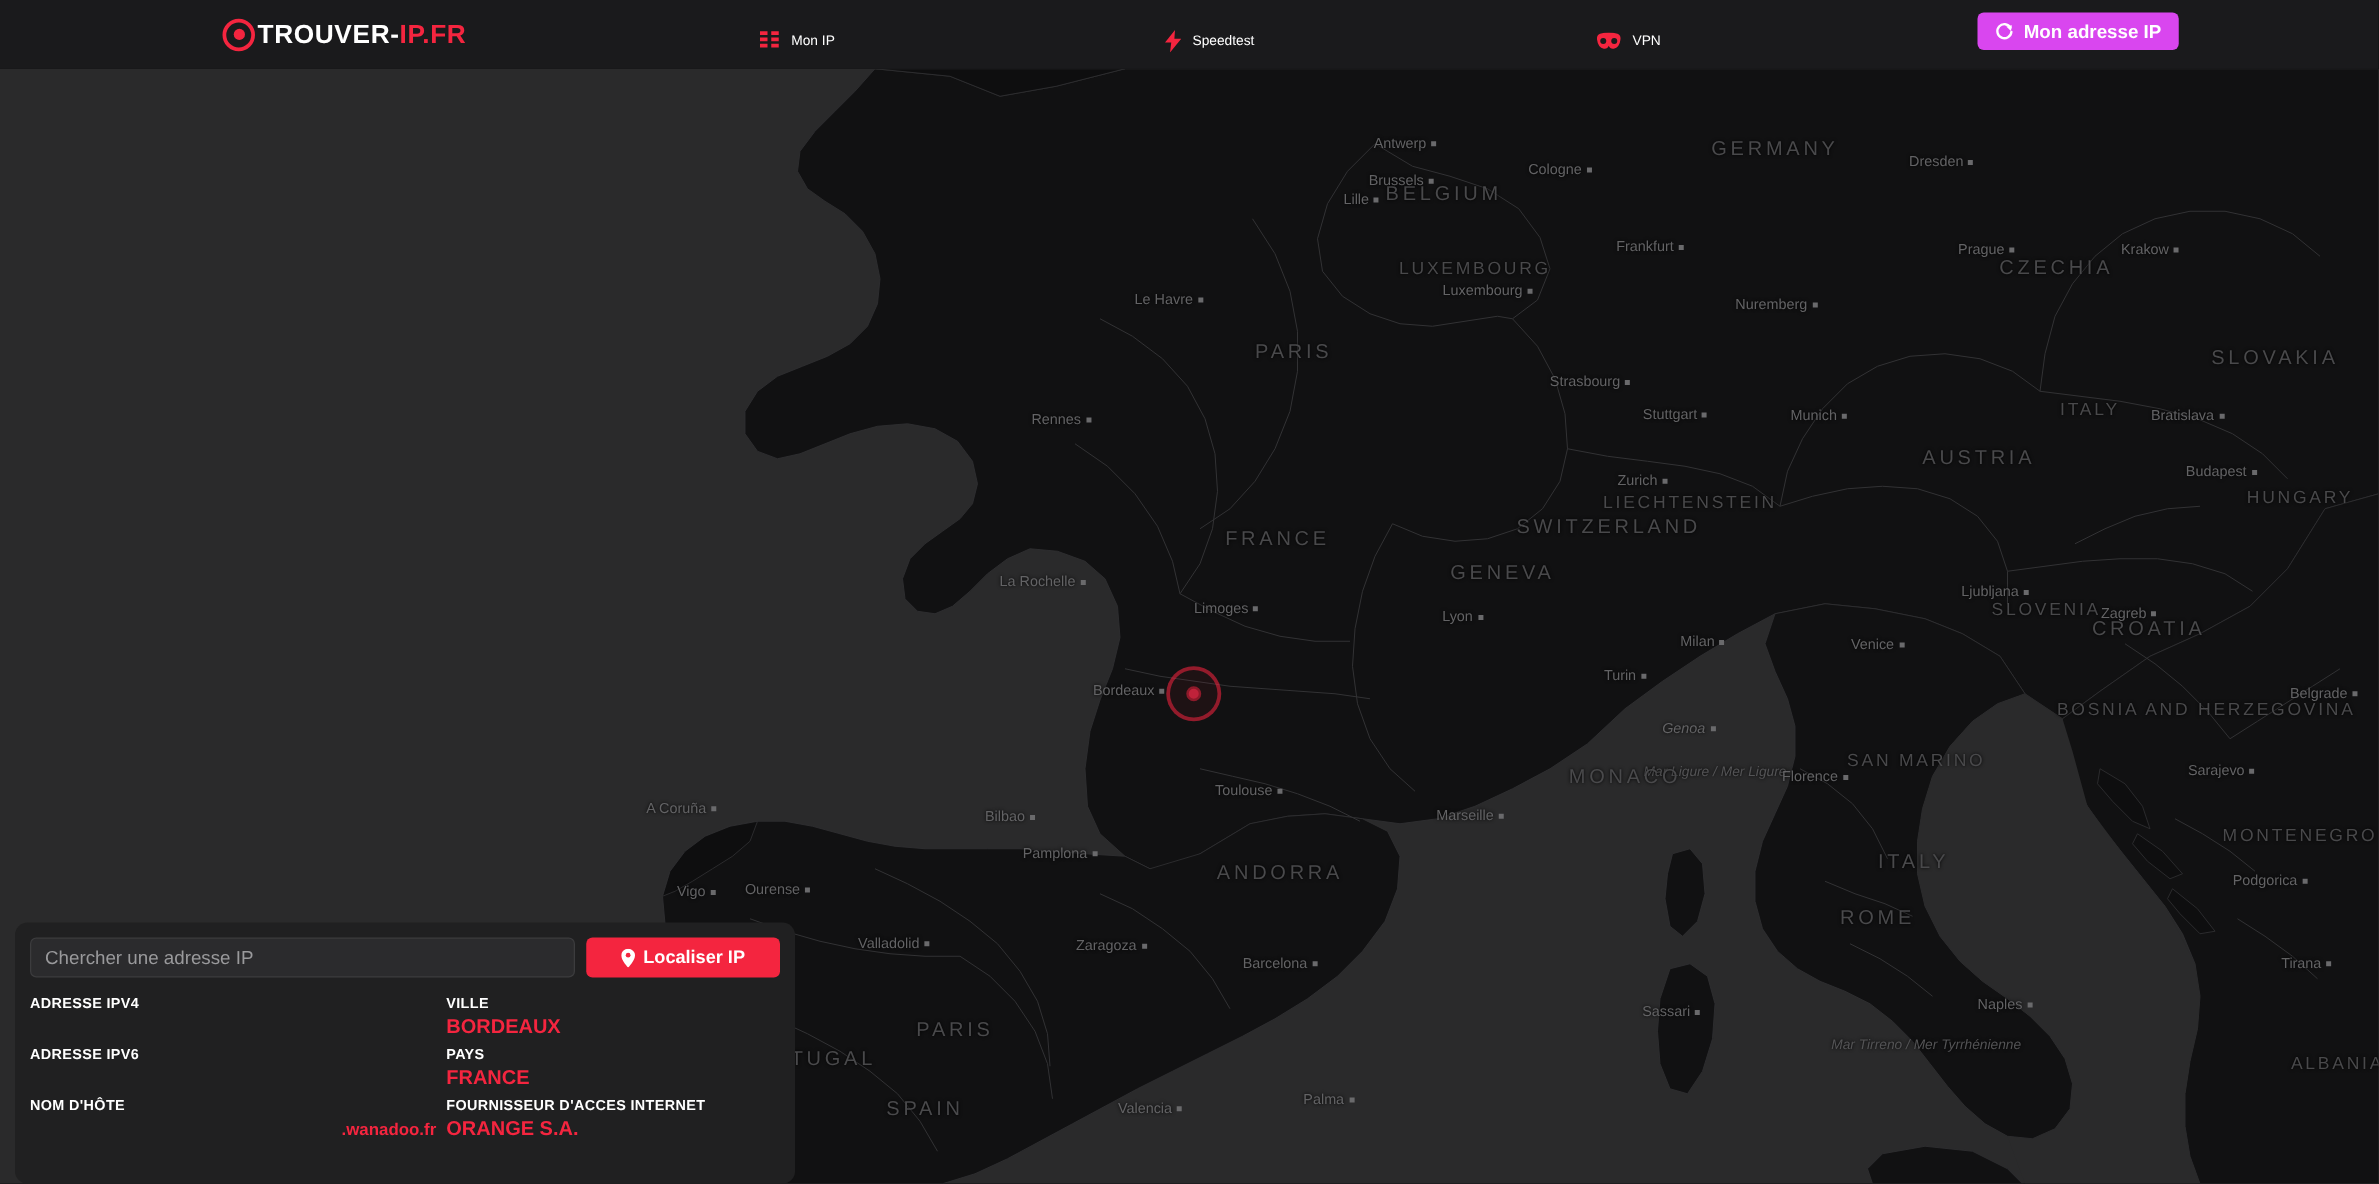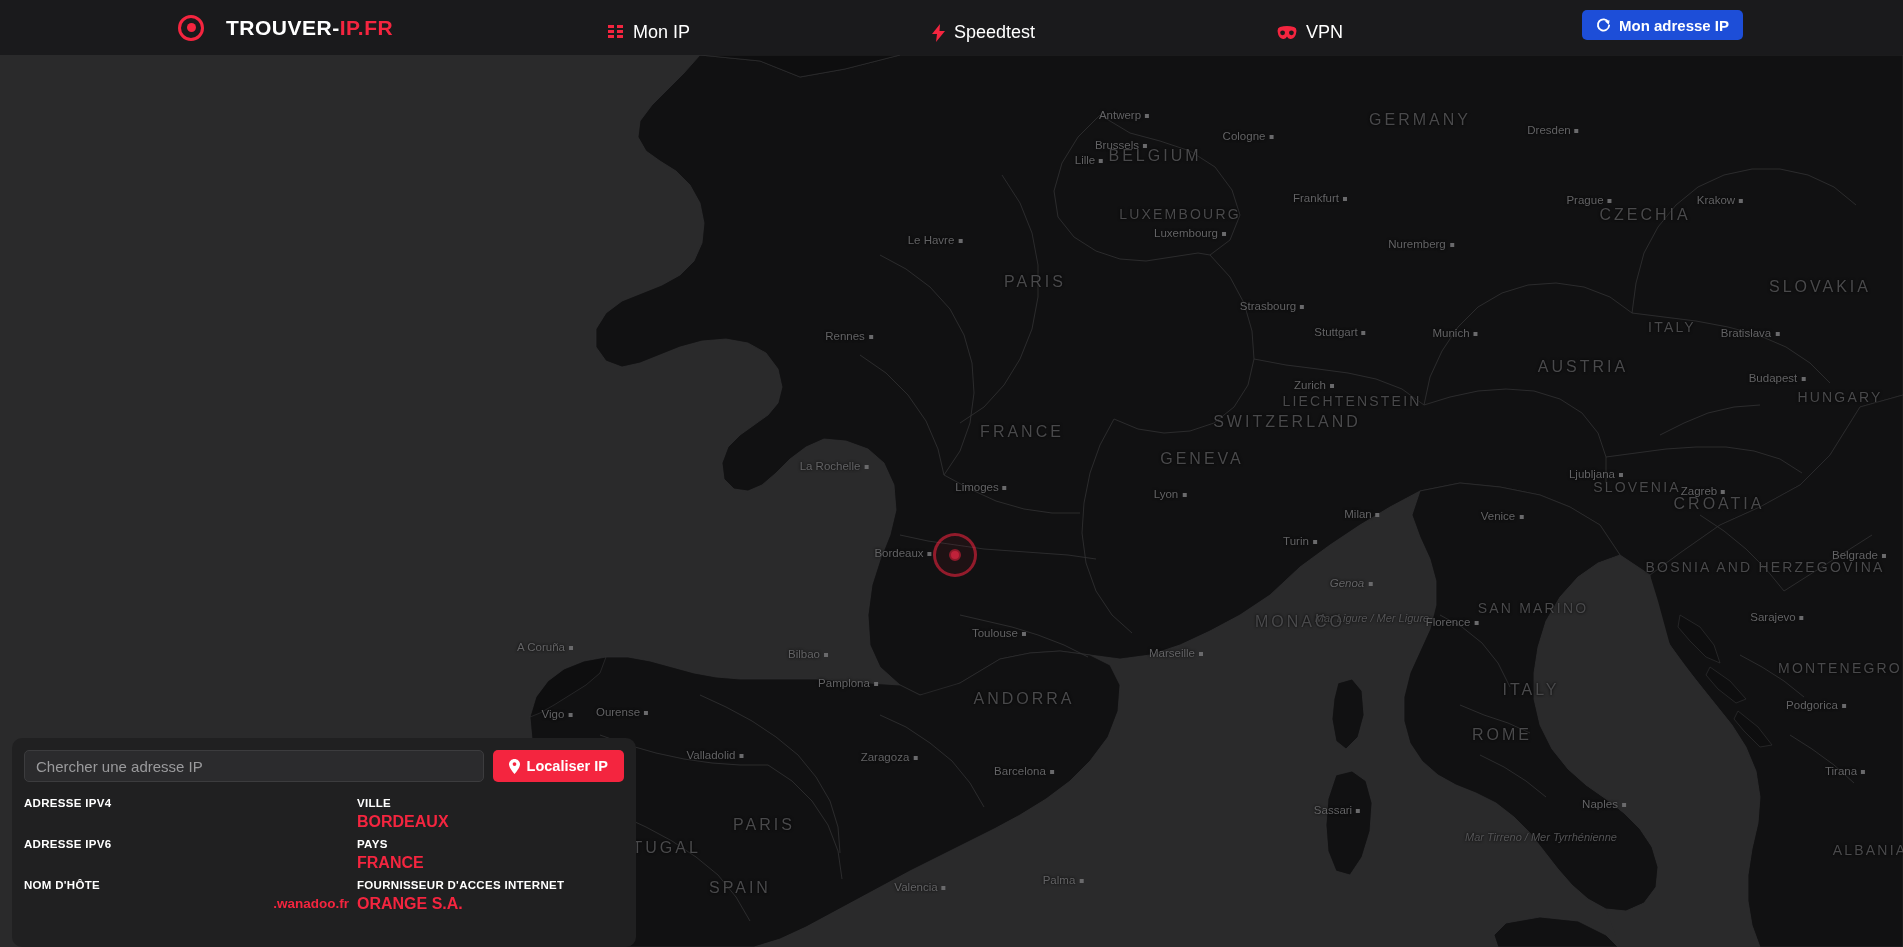--- a/index.html
+++ b/index.html
@@ -14,21 +14,21 @@
   
   #navbar {
     position:absolute; top:0; left:0;
     width:1903px; height:55px;
     background:#1a1a1c;
     z-index:50;
     display:flex; align-items:center;
   }
   .brand {
     position:absolute; left:178px; top:0; height:55px;
-    display:flex; align-items:center; gap:22px;
+    display:flex; align-items:center; gap:2px;
     cursor:pointer;
   }
   .brand-logo { width:26px; height:26px; position:relative; flex:0 0 auto; }
   .brand-logo .ring {
     position:absolute; inset:0;
     border:3px solid #f4253f; border-radius:50%;
   }
   .brand-logo .dot {
     position:absolute; left:50%; top:50%;
     width:9px; height:9px; margin:-4.5px 0 0 -4.5px;
@@ -37,21 +37,21 @@
   .brand-text {
     font-size:21px; font-weight:bold; letter-spacing:0.5px;
     white-space:nowrap;
   }
   .brand-text .w { color:#fff; }
   .brand-text .r { color:#f4253f; }
 
   .navlink {
     position:absolute; top:0; height:65px;
     display:flex; align-items:center; gap:9px;
-    font-size:18px; color:#fff; text-decoration:none;
+    font-size:11px; color:#fff; text-decoration:none;
     cursor:pointer; white-space:nowrap;
   }
   #nav-monip { left:608px; }
   #nav-speedtest { left:932px; }
   #nav-vpn { left:1277px; }
 
   
   .ico-grid { width:16px; height:15px; display:grid;
     grid-template-columns:6px 6px; grid-template-rows:3px 3px 3px;
     gap:2px 3px; }
@@ -61,21 +61,21 @@
   .ico-bolt { width:13px; height:18px; position:relative; }
   .ico-bolt svg { display:block; }
 
   
   .ico-mask { width:20px; height:14px; position:relative; }
   .ico-mask svg { display:block; }
 
   #btn-monadresse {
     position:absolute; left:1582px; top:10px;
     height:30px; padding:0 14px;
-    background:#1d4ed8; color:#fff;
+    background:#d946ef; color:#fff;
     border:none; border-radius:5px;
     font-family:"Liberation Sans", sans-serif;
     font-size:15px; font-weight:bold;
     display:flex; align-items:center; gap:8px;
     cursor:pointer; white-space:nowrap;
   }
   .ico-refresh { width:15px; height:15px; }
 
   
   #map {
@@ -142,21 +142,21 @@
   #search-input {
     flex:1 1 auto; height:32px;
     background:#2b2b2d; border:1px solid #3c3c3e;
     border-radius:5px; outline:none;
     color:#e6e6e6; font-size:15px;
     padding:0 11px;
     font-family:"Liberation Sans", sans-serif;
   }
   #search-input::placeholder { color:#9a9a9c; }
   #btn-localiser {
-    flex:0 0 auto; height:32px; padding:0 16px;
+    flex:0 0 auto; height:32px; padding:0 28px;
     background:#f4253f; color:#fff; border:none;
     border-radius:5px; cursor:pointer;
     font-family:"Liberation Sans", sans-serif;
     font-size:14.5px; font-weight:bold;
     display:flex; align-items:center; gap:7px;
     white-space:nowrap;
   }
   .ico-pin { width:11px; height:15px; }
 
   #info-grid {

